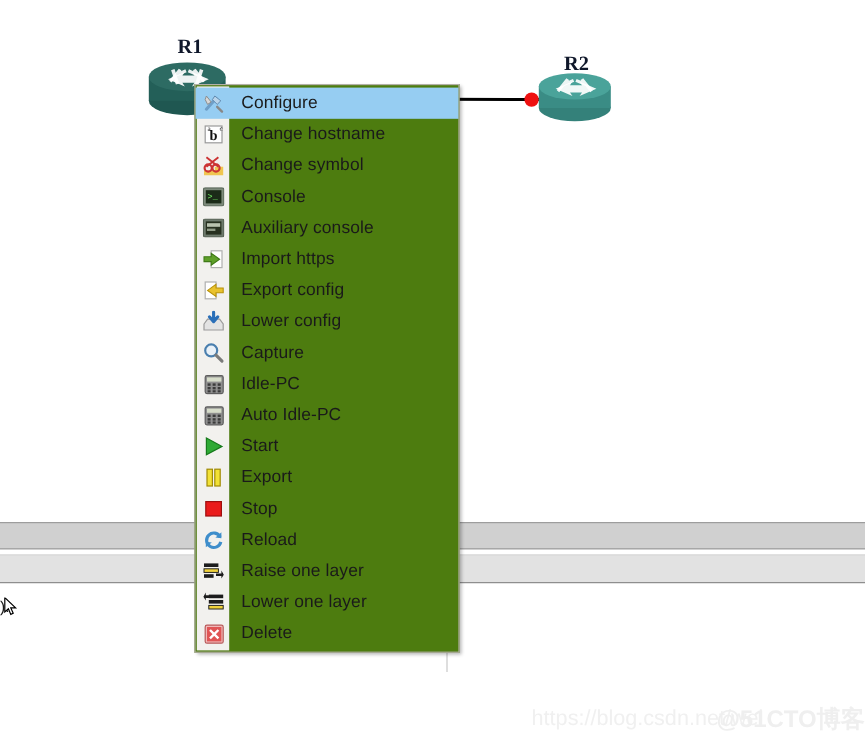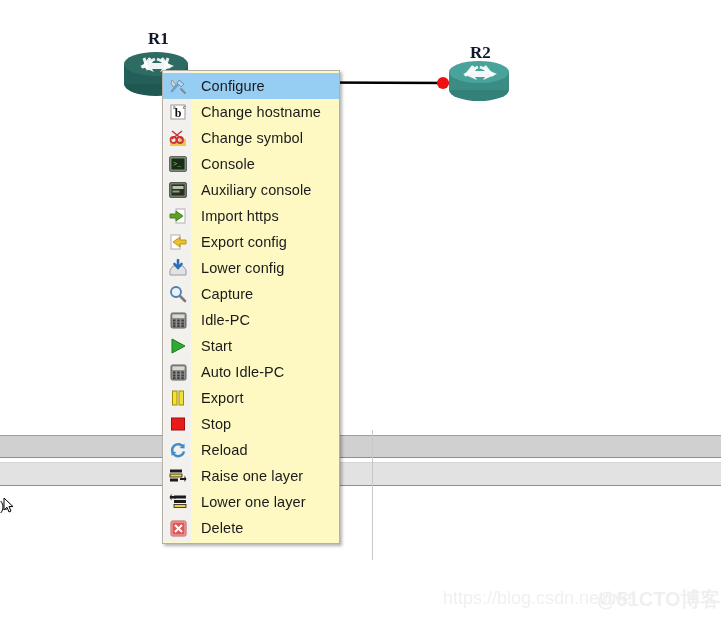--- a/index.html
+++ b/index.html
@@ -44,22 +44,22 @@
     width: 721px;
     height: 620px;
     pointer-events: none;
   }
 
   
   #context-menu {
     position: absolute;
     left: 162px;
     top: 70px;
-    width: 178px;
-    background: #fef9c3;
+    width: 221px;
+    background: #4d7c0f;
     border: 1px solid #b4b0a8;
     box-shadow: 2px 2px 3px rgba(0,0,0,0.30);
     padding: 2px 0 2px 0;
     box-sizing: border-box;
     z-index: 40;
   }
   #context-menu::before {
     content: "";
     position: absolute;
     left: 1px; top: 1px; bottom: 1px;
@@ -325,29 +325,20 @@
               <rect x="7.2" y="13.2" width="2.5" height="1.8"></rect>
               <rect x="11.4" y="13.2" width="2.5" height="1.8"></rect>
           </g>
         </svg>
       </span>
       <span class="mi-label">Idle-PC</span>
     </div>
 
     <div class="menu-item">
       <span class="mi-icon">
-        <svg width="18" height="18" viewBox="0 0 18 18">
-          <path d="M3 2 L16 9 L3 16 Z" fill="#2faa35" stroke="#177a1c" stroke-width="1"></path>
-        </svg>
-      </span>
-      <span class="mi-label">Start</span>
-    </div>
-
-    <div class="menu-item">
-      <span class="mi-icon">
         <svg width="17" height="17" viewBox="0 0 17 17">
           <rect x="1" y="1" width="15" height="15" rx="1.5" fill="#8f8f8f" stroke="#5e5e5e"></rect>
           <rect x="2.5" y="2.5" width="12" height="3.5" fill="#d6dcc9"></rect>
           <g fill="#3b3b3b">
             <rect x="3" y="7.5" width="2.5" height="2"></rect>
               <rect x="7.2" y="7.5" width="2.5" height="2"></rect>
               <rect x="11.4" y="7.5" width="2.5" height="2"></rect>
             <rect x="3" y="10.5" width="2.5" height="2"></rect>
               <rect x="7.2" y="10.5" width="2.5" height="2"></rect>
               <rect x="11.4" y="10.5" width="2.5" height="2"></rect>
@@ -356,20 +347,29 @@
               <rect x="11.4" y="13.2" width="2.5" height="1.8"></rect>
           </g>
         </svg>
       </span>
       <span class="mi-label">Auto Idle-PC</span>
     </div>
 
     <div class="menu-item">
       <span class="mi-icon">
         <svg width="18" height="18" viewBox="0 0 18 18">
+          <path d="M3 2 L16 9 L3 16 Z" fill="#2faa35" stroke="#177a1c" stroke-width="1"></path>
+        </svg>
+      </span>
+      <span class="mi-label">Start</span>
+    </div>
+
+    <div class="menu-item">
+      <span class="mi-icon">
+        <svg width="18" height="18" viewBox="0 0 18 18">
           <rect x="3.5" y="2" width="4.5" height="14" fill="#f2e135" stroke="#a08a06" stroke-width="1"></rect>
           <rect x="10" y="2" width="4.5" height="14" fill="#f2e135" stroke="#a08a06" stroke-width="1"></rect>
         </svg>
       </span>
       <span class="mi-label">Export</span>
     </div>
 
     <div class="menu-item">
       <span class="mi-icon">
         <svg width="18" height="18" viewBox="0 0 18 18">

